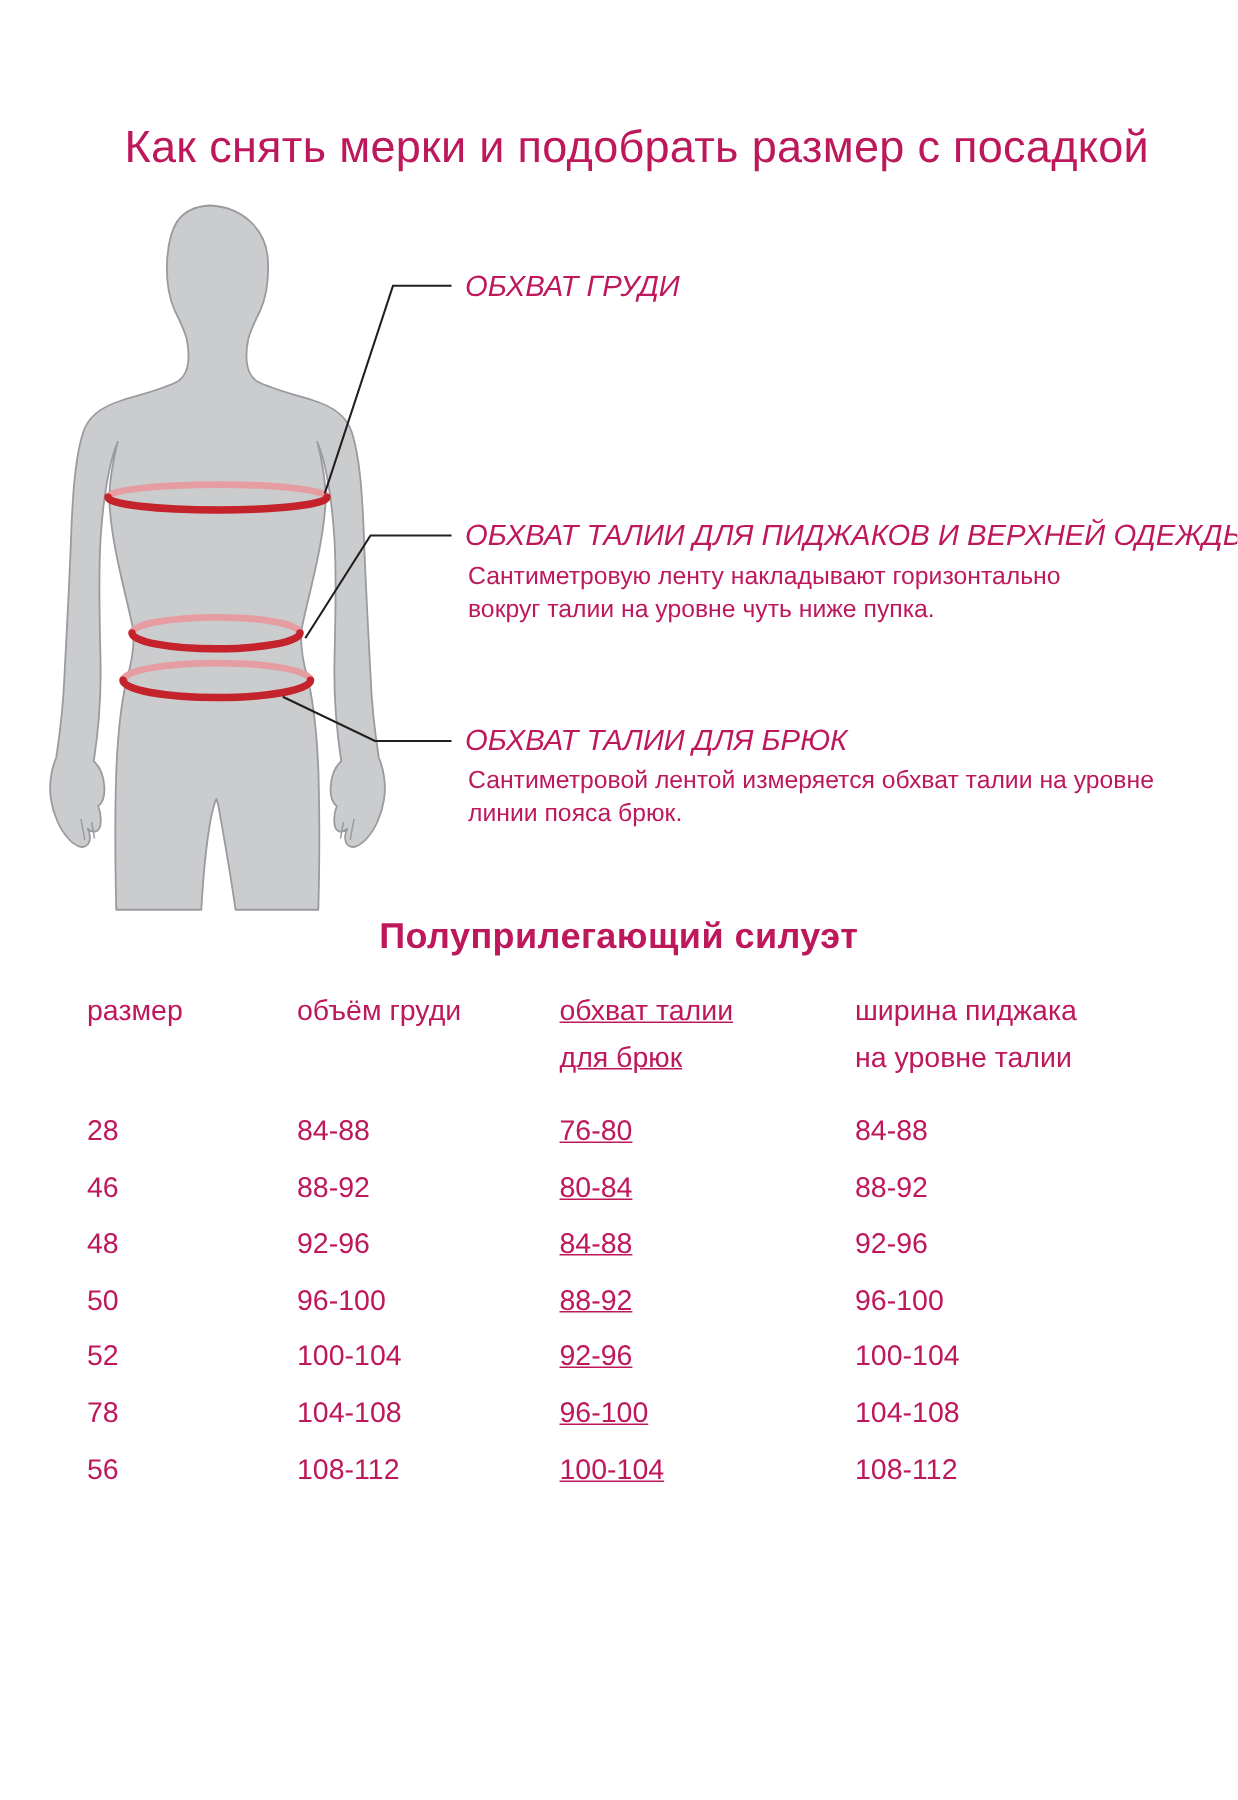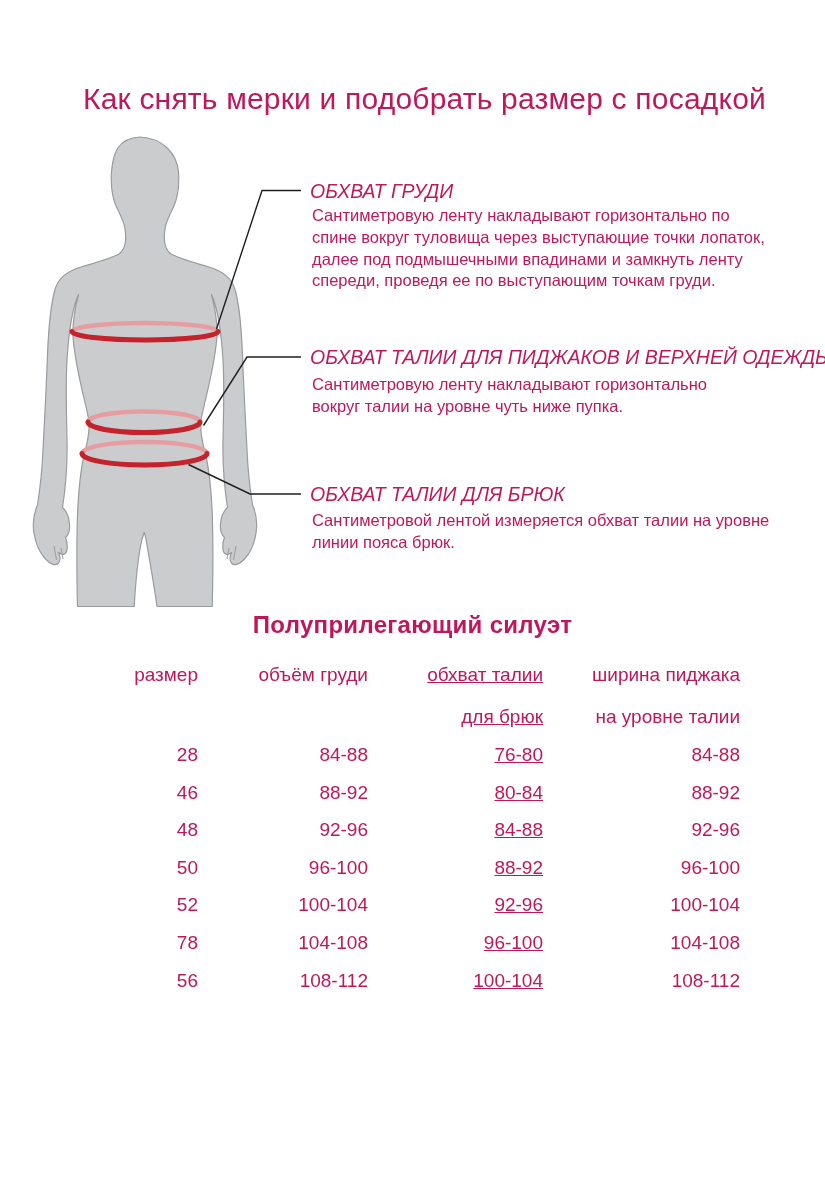--- a/index.html
+++ b/index.html
@@ -38,28 +38,28 @@
     text-align:center;
     font-size:24px;font-weight:bold;
     letter-spacing:0.3px;
   }
   #size-table{left:0;top:664px;width:825px;}
   .trow{position:relative;width:825px;}
   .thead-row{height:80px;}
   .data-row{height:37.6px;}
   .cell{
     position:absolute;top:0;
-    text-align:right;
+    text-align:left;
     font-size:19px;line-height:22px;
   }
   .c1{left:58px;width:140px;}
   .c2{left:198px;width:170px;}
   .c3{left:373px;width:170px;text-decoration:underline;}
   .c4{left:570px;width:170px;}
-  .h2line{margin-top:20px;}
+  .h2line{margin-top:9px;}
   #figure-svg{left:0;top:0;}
 </style>
 </head>
 <body>
 
 <div id="page">
 
   <svg id="figure-svg" class="abs" width="825" height="620" viewBox="0 0 825 620" xmlns="http://www.w3.org/2000/svg">
 
     <path fill="#cbccce" stroke="#999b9f" stroke-width="1.2" stroke-linejoin="round" d="M 140 137
@@ -147,24 +147,20 @@
     <g stroke="#1f1f1f" stroke-width="1.4" fill="none">
       <path d="M 216.5 329 L 262 190.5 L 301 190.5"></path>
       <path d="M 203.5 425.5 L 247 357 L 301 357"></path>
       <path d="M 188.5 464.5 L 250 494 L 301 494"></path>
     </g>
   </svg>
 
   <div id="title" class="abs">Как снять мерки и подобрать размер с посадкой</div>
 
   <div id="label-chest" class="abs m-label">ОБХВАТ ГРУДИ</div>
-  <div id="desc-chest" class="abs m-desc">Сантиметровую ленту накладывают горизонтально по
-спине вокруг туловища через выступающие точки лопаток,
-далее под подмышечными впадинами и замкнуть ленту
-спереди, проведя ее по выступающим точкам груди.</div>
 
   <div id="label-waist-jacket" class="abs m-label">ОБХВАТ ТАЛИИ ДЛЯ ПИДЖАКОВ И ВЕРХНЕЙ ОДЕЖДЫ</div>
   <div id="desc-waist-jacket" class="abs m-desc">Сантиметровую ленту накладывают горизонтально
 вокруг талии на уровне чуть ниже пупка.</div>
 
   <div id="label-waist-trousers" class="abs m-label">ОБХВАТ ТАЛИИ ДЛЯ БРЮК</div>
   <div id="desc-waist-trousers" class="abs m-desc">Сантиметровой лентой измеряется обхват талии на уровне
 линии пояса брюк.</div>
 
   <div id="section-title" class="abs">Полуприлегающий силуэт</div>

